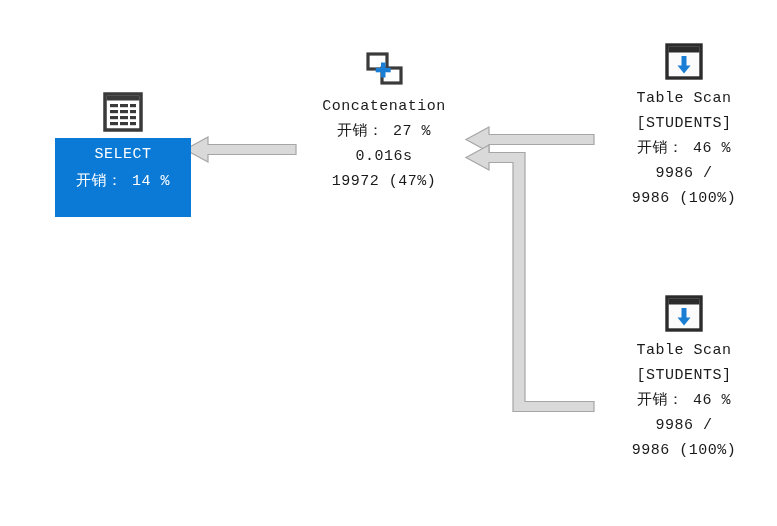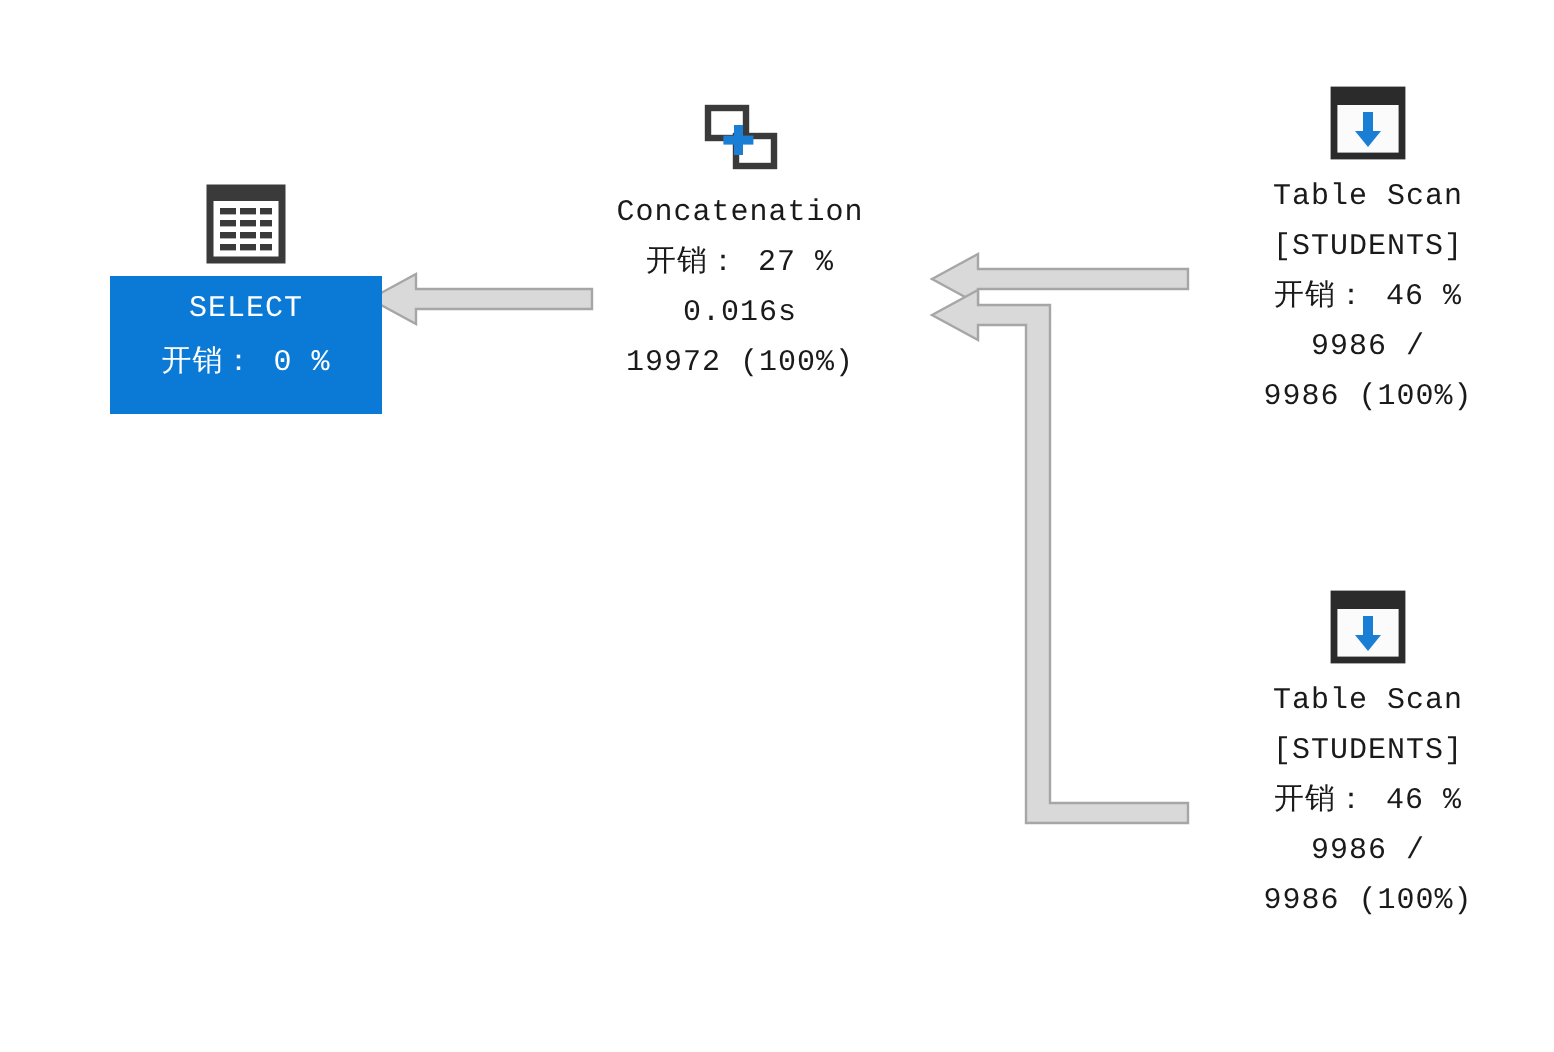--- a/index.html
+++ b/index.html
@@ -39,29 +39,29 @@
   
   #select-node {
     left: 48px;
     top: 92px;
     width: 150px;
   }
   #select-node .icon-wrap { margin-bottom: 6px; }
   .select-box {
     background: #0b7ad6;
     color: #ffffff;
-    padding: 3px 0 12px 0;
+    padding: 3px 0 22px 0;
     width: 136px;
     margin: 0 auto;
   }
   .select-box .line { line-height: 27px; }
 
   
   #concat-node {
-    left: 272px;
+    left: 286px;
     top: 50px;
     width: 196px;
   }
 
   
   #scan-node-1 {
     left: 592px;
     top: 42px;
     width: 184px;
   }
@@ -139,39 +139,39 @@
           <rect x="19" y="24" width="8" height="3.2"></rect>
           <rect x="29" y="24" width="6" height="3.2"></rect>
           <rect x="9" y="30" width="8" height="3.2"></rect>
           <rect x="19" y="30" width="8" height="3.2"></rect>
           <rect x="29" y="30" width="6" height="3.2"></rect>
         </g>
       </svg>
     </span>
     <div class="select-box">
       <span class="line">SELECT</span>
-      <span class="line">开销： 0 %</span>
+      <span class="line">开销： 14 %</span>
     </div>
   </div>
 
   <div class="node" id="concat-node">
     <span class="icon-wrap">
       <svg width="44" height="40" viewBox="0 0 44 40" xmlns="http://www.w3.org/2000/svg">
         <rect x="6" y="4" width="19" height="15" fill="#ffffff" stroke="#3a3a3a" stroke-width="3.2"></rect>
         <rect x="20" y="18" width="19" height="15" fill="#ffffff" stroke="#3a3a3a" stroke-width="3.2"></rect>
         <g fill="#1a7fd4">
           <rect x="19" y="12.5" width="4.5" height="15"></rect>
           <rect x="13.7" y="17.8" width="15" height="4.5"></rect>
         </g>
       </svg>
     </span>
     <span class="line">Concatenation</span>
     <span class="line">开销： 27 %</span>
     <span class="line">0.016s</span>
-    <span class="line">19972 (100%)</span>
+    <span class="line">19972 (47%)</span>
   </div>
 
   <div class="node" id="scan-node-1">
     <span class="icon-wrap">
       <svg width="44" height="40" viewBox="0 0 44 40" xmlns="http://www.w3.org/2000/svg">
         <rect x="5" y="3" width="34" height="33" fill="#fbfbfb" stroke="#2b2b2b" stroke-width="3.4"></rect>
         <rect x="6.5" y="4.5" width="31" height="6" fill="#2b2b2b"></rect>
         <g fill="#1a7fd4">
           <rect x="19.5" y="14" width="5" height="12"></rect>
           <path d="M 15.5,23.5 L 28.5,23.5 L 22,31.5 Z"></path>

